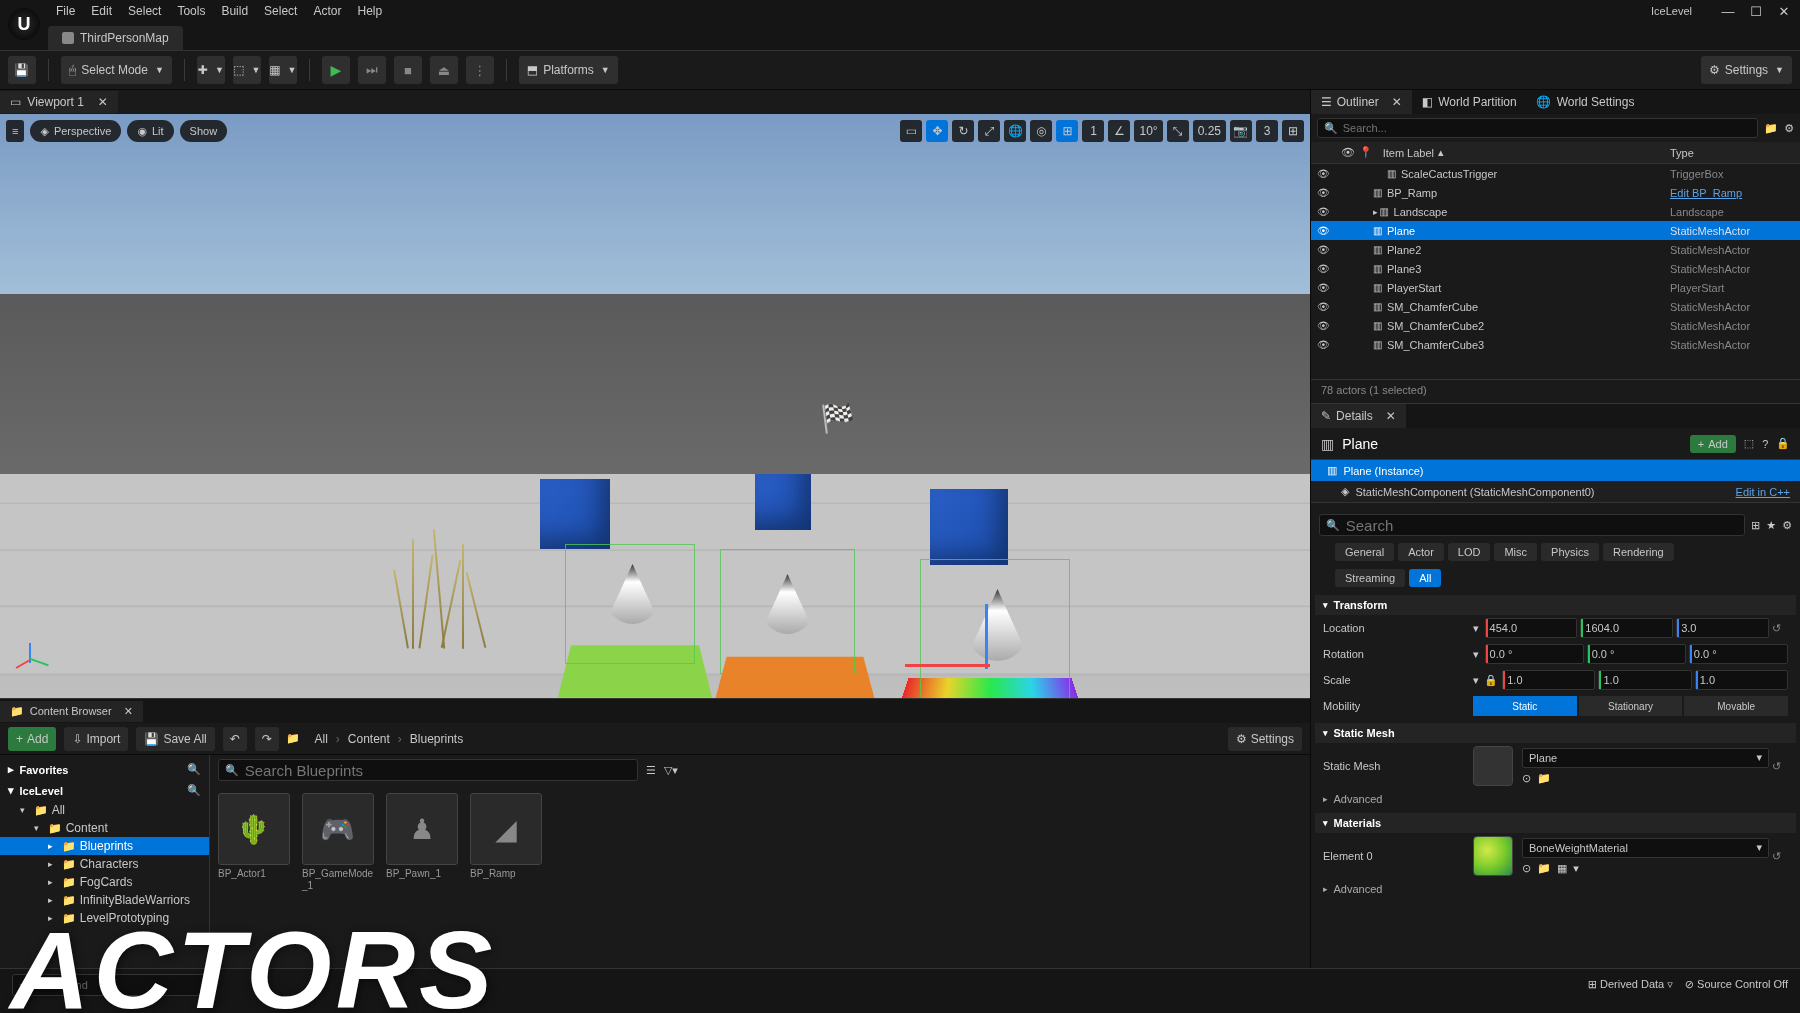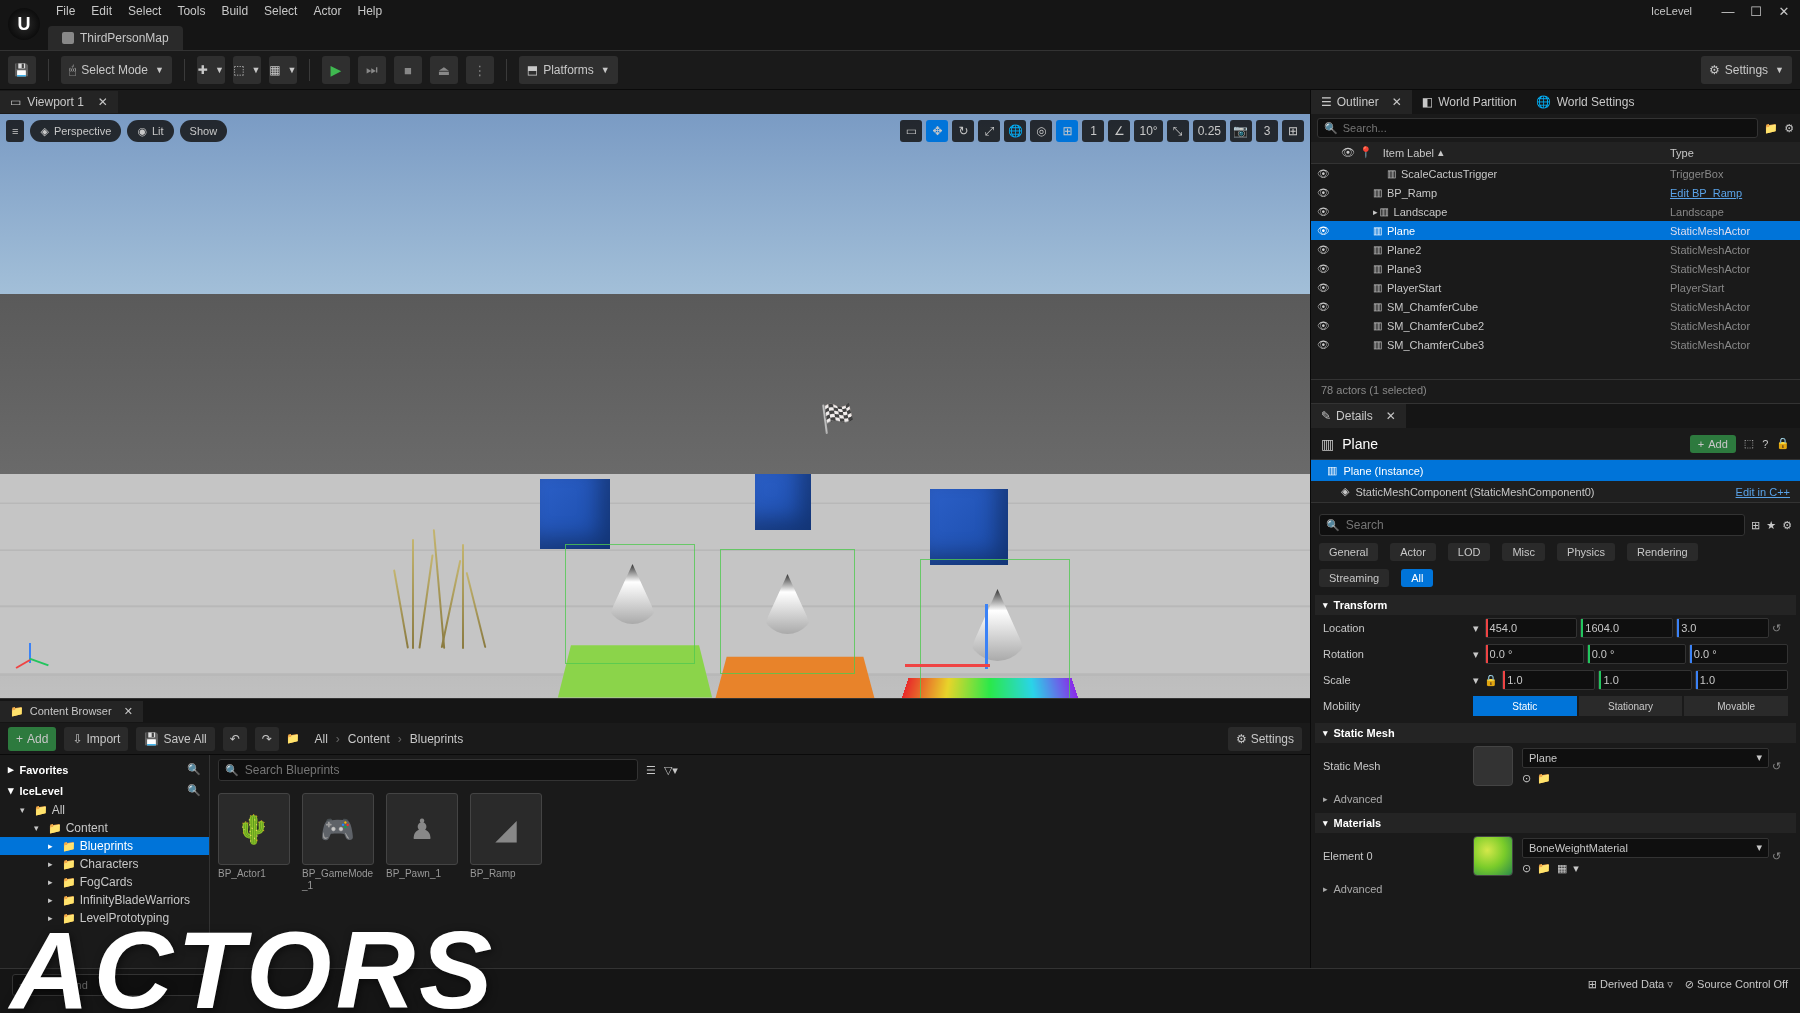--- a/index.html
+++ b/index.html
@@ -57,21 +57,21 @@
 .cb-sidebar{width:210px;border-right:1px solid #333;padding:4px 0;overflow:auto}
 .cb-sidehdr{padding:4px 8px;display:flex;align-items:center;gap:6px;font-weight:600;color:#fff}
 .cb-tree{font-size:12px}
 .cb-tree .node{padding:2px 4px 2px 20px;display:flex;align-items:center;gap:4px;cursor:pointer}
 .cb-tree .node.sel{background:#0074d9;color:#fff}
 .cb-tree .node .exp{width:10px;font-size:9px}
 .cb-tree .fold-ico{color:#d4a84b;font-size:11px}
 .cb-content{flex:1;display:flex;flex-direction:column}
 .cb-search-row{height:30px;display:flex;align-items:center;padding:0 8px;gap:8px}
 .cb-search{flex:1;max-width:420px;height:22px;background:#0f0f0f;border:1px solid #333;border-radius:3px;padding:0 6px;display:flex;align-items:center;gap:6px}
-.cb-search input{background:none;border:none;outline:none;color:#c8c8c8;flex:1;font-size:12px}
+.cb-search input{background:none;border:none;outline:none;color:#c8c8c8;flex:1;font-size:15px}
 .cb-assets{flex:1;display:flex;gap:8px;padding:8px;align-items:flex-start}
 .asset{width:76px}
 .asset .thumb{width:72px;height:72px;background:#2a2a2a;border:1px solid #444;border-radius:3px;display:flex;align-items:center;justify-content:center;color:#888;font-size:28px}
 .asset .name{font-size:10px;color:#999;margin-top:3px;word-break:break-word;line-height:1.2}
 .right-col{width:490px;background:#1a1a1a;display:flex;flex-direction:column;border-left:1px solid #0a0a0a}
 .panel-tabs{height:24px;display:flex;background:#151515}
 .panel-tab{padding:4px 10px;display:flex;gap:5px;align-items:center;cursor:pointer;font-size:12px}
 .panel-tab.active{background:#242424}
 .outliner{height:290px;display:flex;flex-direction:column;border-bottom:1px solid #333}
 .out-search{height:28px;display:flex;align-items:center;padding:0 6px;gap:6px}
@@ -96,21 +96,21 @@
 .det-tabbar{height:24px;display:flex;background:#151515}
 .det-hdr{height:32px;display:flex;align-items:center;padding:0 10px;gap:8px;border-bottom:1px solid #333}
 .det-hdr .ico{font-size:14px}
 .det-hdr .name{font-size:14px;color:#fff;flex:1}
 .det-hdr .add-btn{background:#2d7a3e;padding:3px 8px;border-radius:3px;display:flex;gap:4px;align-items:center;cursor:pointer;font-size:11px}
 .det-comps{background:#1f1f1f;border-bottom:1px solid #333}
 .det-comp-row{padding:4px 10px 4px 16px;display:flex;align-items:center;gap:6px;font-size:11px;cursor:pointer}
 .det-comp-row.sel{background:#0074d9;color:#fff}
 .det-comp-row .edit{margin-left:auto;color:#5aa3e8;text-decoration:underline}
 .det-search{height:28px;display:flex;align-items:center;padding:0 8px;gap:6px;margin-top:8px}
-.det-filter-row{display:flex;gap:12px;padding:4px 8px;flex-wrap:wrap}
+.det-filter-row{display:flex;gap:4px;padding:4px 24px;flex-wrap:wrap}
 .det-filter{padding:3px 10px;background:#2a2a2a;border-radius:3px;font-size:11px;cursor:pointer}
 .det-filter.active{background:#0074d9;color:#fff}
 .det-body{flex:1;overflow:auto;padding:0 4px}
 .det-section{margin-top:4px}
 .det-sec-hdr{background:#242424;padding:4px 8px;display:flex;align-items:center;gap:6px;font-size:11px;font-weight:600;color:#fff;cursor:pointer}
 .det-sec-hdr .chev2{font-size:9px}
 .det-prop{display:flex;align-items:center;padding:3px 8px;min-height:24px;font-size:11px}
 .det-prop .label{width:150px}
 .det-prop .val{flex:1;display:flex;gap:3px;align-items:center}
 .vec-input{flex:1;height:20px;background:#0f0f0f;border:1px solid #333;border-radius:2px;display:flex;align-items:center;padding:0 4px;position:relative}

